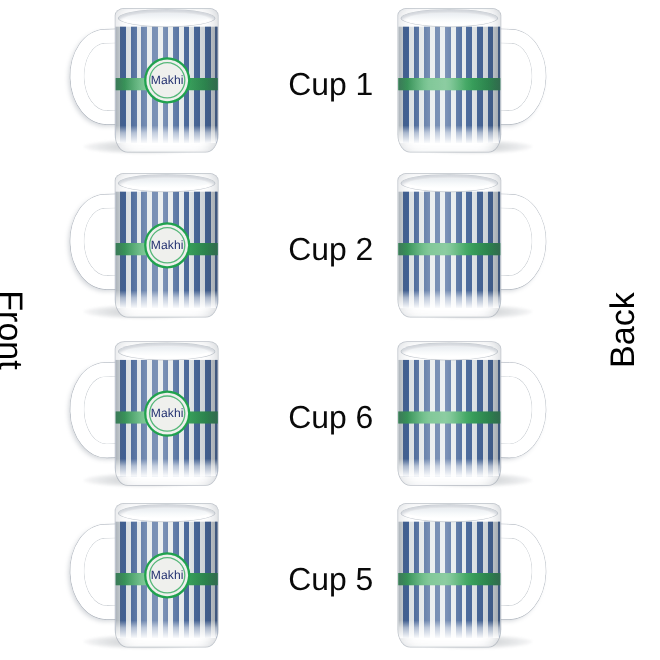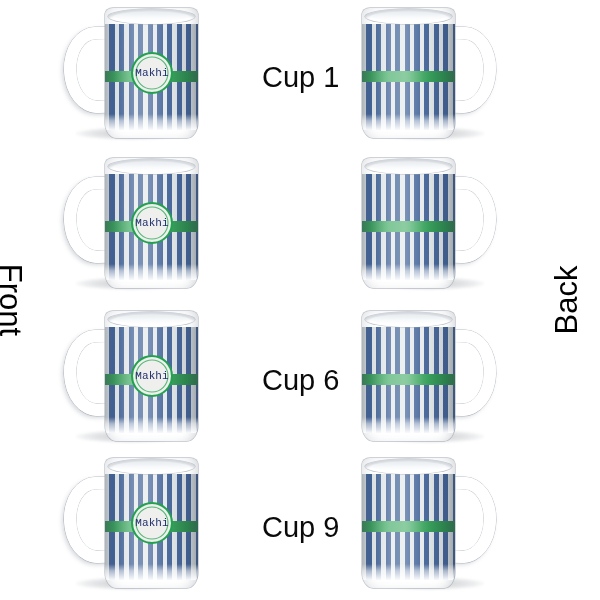--- a/index.html
+++ b/index.html
@@ -254,21 +254,21 @@
     background: #eff0ed;
     border: 2.2px solid #20a24e;
     box-sizing: border-box;
     display: flex;
     align-items: center;
     justify-content: center;
     z-index: 8;
     box-shadow: inset 0 0 0 2.4px #eff0ed, inset 0 0 0 3.6px #57b87a;
   }
   .medallion-text {
-    font-family: Liberation Mono, monospace;
+    font-family: Liberation Sans, sans-serif;
     color: #223070;
     font-size: 11px;
     letter-spacing: 0.1px;
     line-height: 1;
     white-space: nowrap;
   }
 </style>
 </head>
 <body>
 
@@ -332,20 +332,21 @@
           </div>
           <div class="rim"></div>
           <div class="rim-inner"></div>
           <div class="medallion" style="left:26px; top:44px; width:42px; height:42px;">
             <span class="medallion-text">Makhi</span>
           </div>
         </div>
       </div>
     </div>
 
+    <div class="cup-caption" style="left:262px; top:55px;">Cup 2</div>
 
     <div class="mug back" style="left:360px; top:0px;">
       <div class="mug-shadow"></div>
       <div class="handle"></div>
       <div class="body-wrap">
         <div class="body">
           <div class="deco">
             <div class="stripes"></div>
             <div class="ribbon" style="top:47px;"></div>
             <div class="base-fade"></div>
@@ -411,21 +412,21 @@
           </div>
           <div class="rim"></div>
           <div class="rim-inner"></div>
           <div class="medallion" style="left:26px; top:44px; width:42px; height:42px;">
             <span class="medallion-text">Makhi</span>
           </div>
         </div>
       </div>
     </div>
 
-    <div class="cup-caption" style="left:262px; top:55px;">Cup 9</div>
+    <div class="cup-caption" style="left:262px; top:55px;">Cup 5</div>
 
     <div class="mug back" style="left:360px; top:0px;">
       <div class="mug-shadow"></div>
       <div class="handle"></div>
       <div class="body-wrap">
         <div class="body">
           <div class="deco">
             <div class="stripes"></div>
             <div class="ribbon" style="top:47px;"></div>
             <div class="base-fade"></div>

